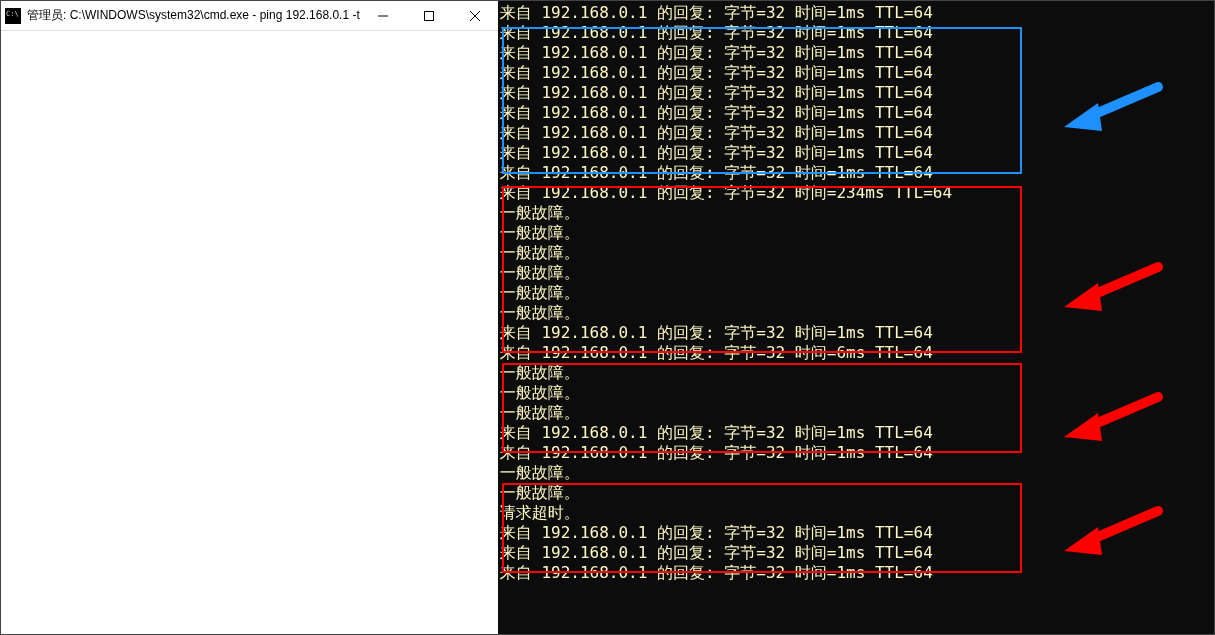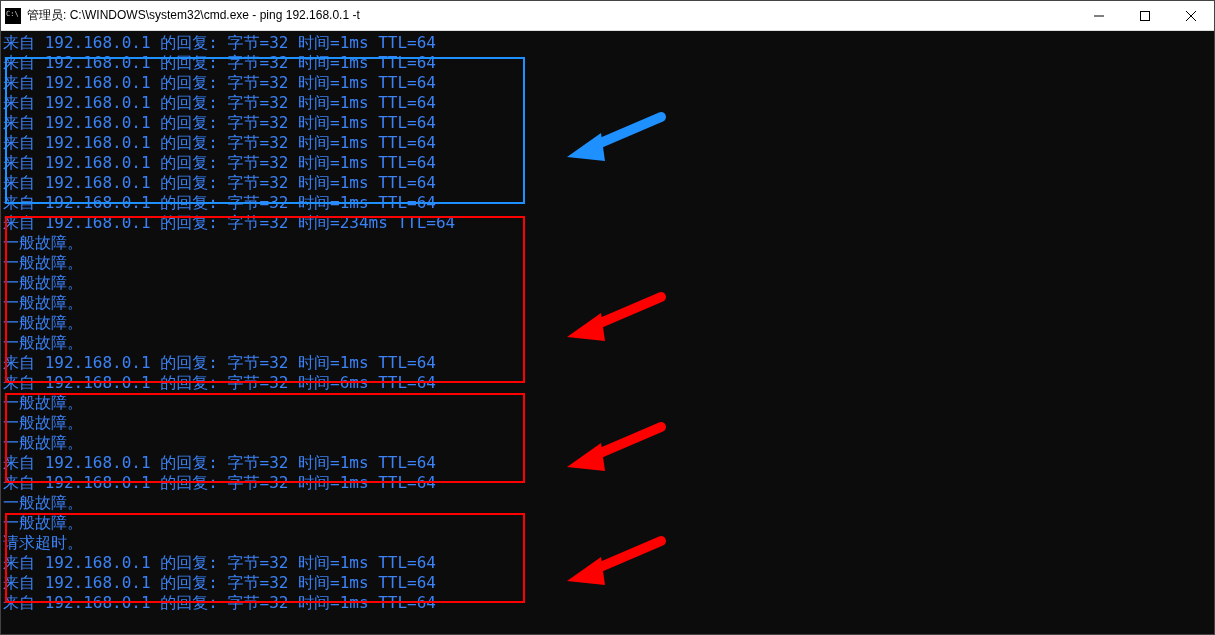--- a/index.html
+++ b/index.html
@@ -1,25 +1,25 @@
 <!DOCTYPE html>
 <html><head>
   <meta charset="utf-8">
   <style>
     * { margin: 0; padding: 0; box-sizing: border-box; }
     html, body { width: 1215px; height: 635px; overflow: hidden; font-family: 'Segoe UI', Tahoma, sans-serif; }
-    .window { width: 100%; height: 100%; display: flex; flex-direction: column; background: #fff; border: 1px solid #444; }
+    .window { width: 100%; height: 100%; display: flex; flex-direction: row; background: #fff; border: 1px solid #444; }
     .titlebar { height: 30px; background: #fff; display: flex; align-items: center; padding-left: 4px; border-bottom: 1px solid #ddd; }
     .titlebar-icon { width: 16px; height: 16px; background: #000; margin-right: 6px; position: relative; }
     .titlebar-icon::after { content: 'C:\\'; color: #ccc; font-size: 7px; position: absolute; top: 2px; left: 1px; font-family: monospace; }
     .titlebar-text { font-size: 12px; color: #000; flex: 1; }
     .titlebar-controls { display: flex; height: 100%; }
     .titlebar-btn { width: 46px; height: 100%; display: flex; align-items: center; justify-content: center; cursor: pointer; }
     .titlebar-btn svg { width: 10px; height: 10px; }
-    .console { flex: 1; background: #0c0c0c; color: #3b82f6; font-family: 'NSimSun', 'SimSun', 'Consolas', monospace; font-size: 16px; line-height: 20px; padding: 2px 0 16px 2px; position: relative; overflow: hidden; white-space: pre; }
+    .console { flex: 1; background: #0c0c0c; color: #fef9c3; font-family: 'NSimSun', 'SimSun', 'Consolas', monospace; font-size: 16px; line-height: 20px; padding: 2px 0 16px 2px; position: relative; overflow: hidden; white-space: pre; }
     .line { height: 20px; }
     .box { position: absolute; border: 2px solid; background: transparent; }
     .box.blue { border-color: #1e90ff; }
     .box.red  { border-color: #ff0000; }
     .arrow { position: absolute; }
     .arrow svg { display: block; }
   </style>
 </head>
 <body>
 

